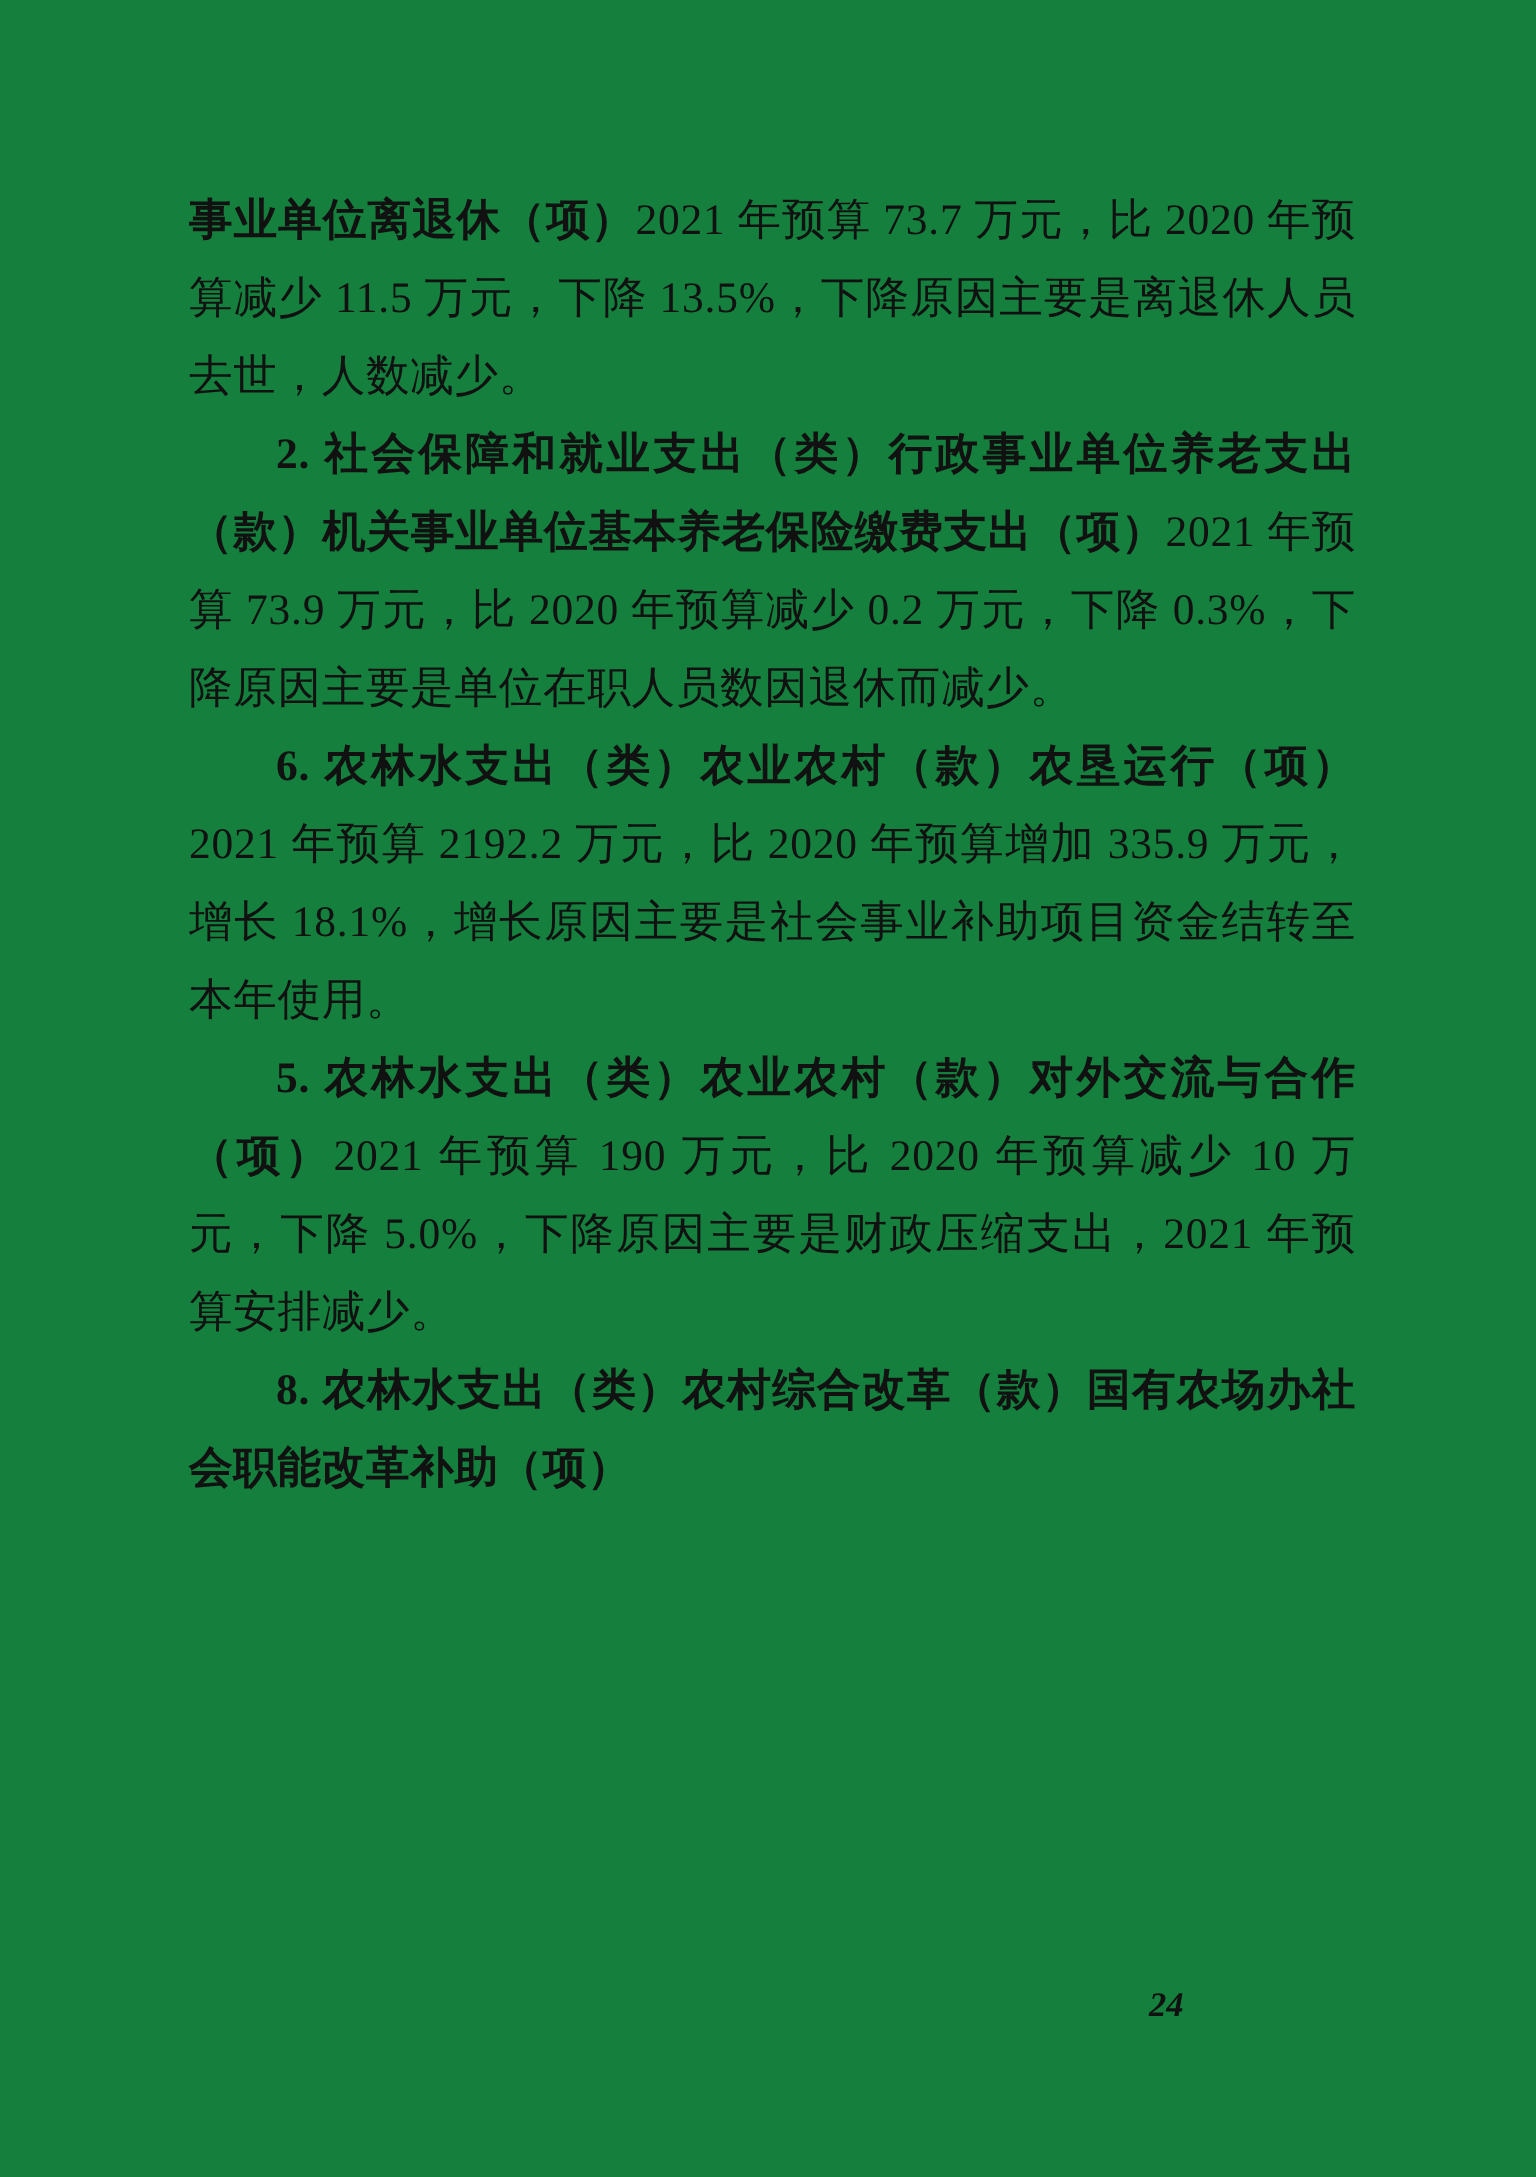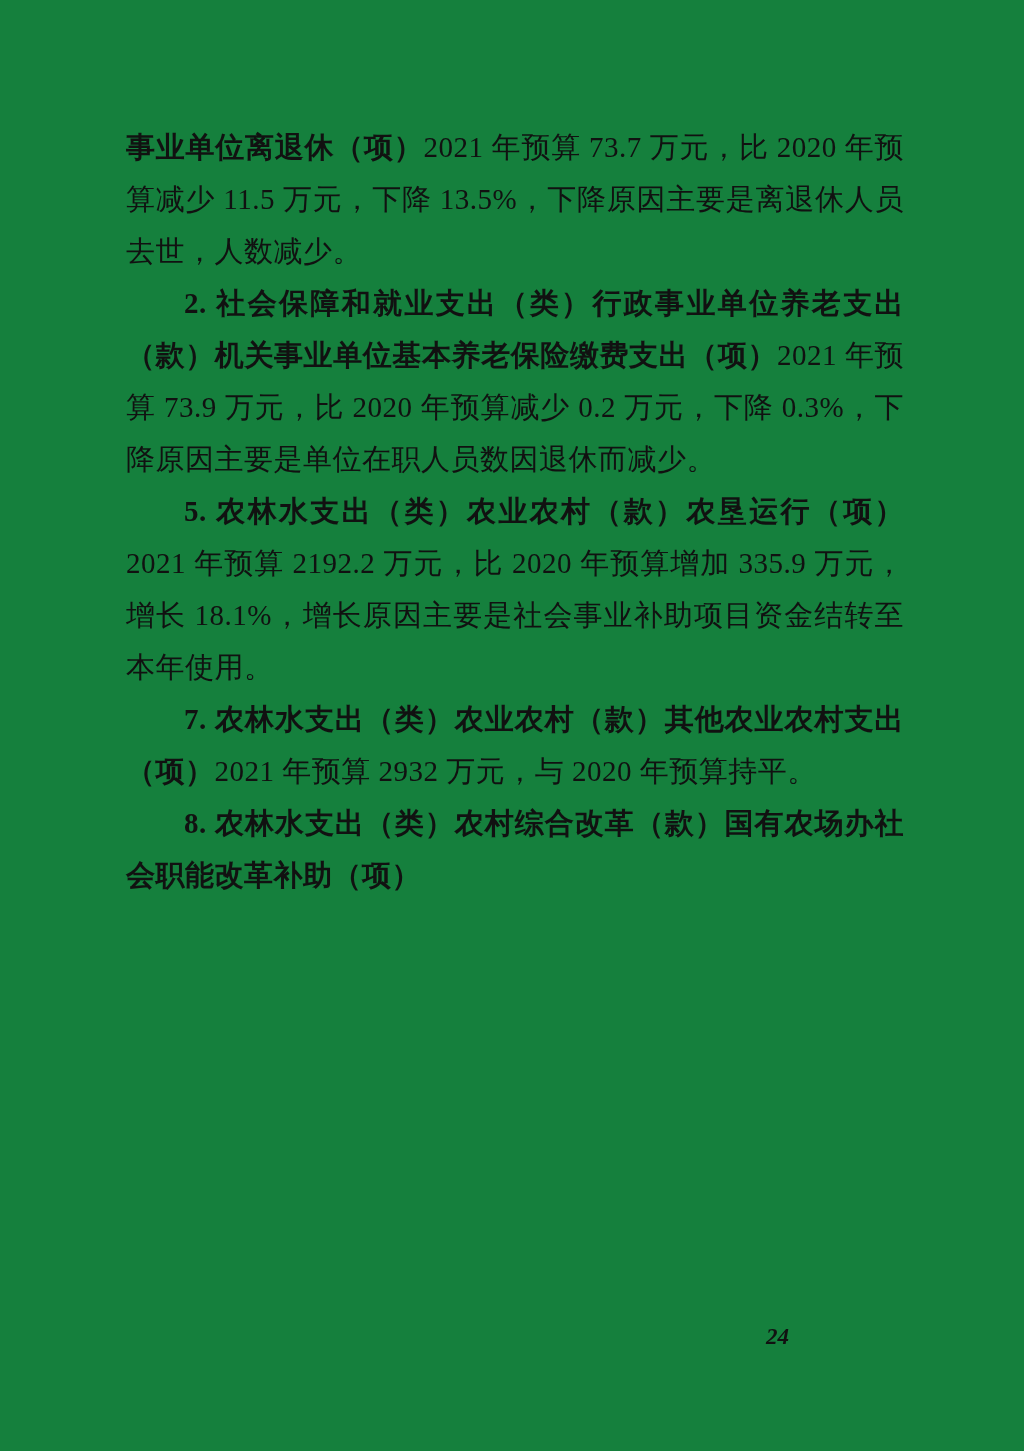--- a/index.html
+++ b/index.html
@@ -50,18 +50,18 @@
     font-style: italic;
   }
 </style>
 </head>
 <body>
 
 <div class="page">
   <div class="content" id="document-body">
       <p><span class="seg-bold">事业单位离退休（项）</span><span class="seg-normal">2021 年预算 73.7 万元，比 2020 年预算减少 11.5 万元，下降 13.5%，下降原因主要是离退休人员去世，人数减少。</span></p>
       <p class="indent"><span class="seg-bold">2. 社会保障和就业支出（类）行政事业单位养老支出（款）机关事业单位基本养老保险缴费支出（项）</span><span class="seg-normal">2021 年预算 73.9 万元，比 2020 年预算减少 0.2 万元，下降 0.3%，下降原因主要是单位在职人员数因退休而减少。</span></p>
-      <p class="indent"><span class="seg-bold">5. 农林水支出（类）农业农村（款）农垦运行（项）</span><span class="seg-normal">2021 年预算 2192.2 万元，比 2020 年预算增加 335.9 万元，增长 18.1%，增长原因主要是社会事业补助项目资金结转至本年使用。</span></p>
-      <p class="indent"><span class="seg-bold">7. 农林水支出（类）农业农村（款）其他农业农村支出（项）</span><span class="seg-normal">2021 年预算 2932 万元，与 2020 年预算持平。</span></p>
+      <p class="indent"><span class="seg-bold">6. 农林水支出（类）农业农村（款）农垦运行（项）</span><span class="seg-normal">2021 年预算 2192.2 万元，比 2020 年预算增加 335.9 万元，增长 18.1%，增长原因主要是社会事业补助项目资金结转至本年使用。</span></p>
+      <p class="indent"><span class="seg-bold">5. 农林水支出（类）农业农村（款）对外交流与合作（项）</span><span class="seg-normal">2021 年预算 190 万元，比 2020 年预算减少 10 万元，下降 5.0%，下降原因主要是财政压缩支出，2021 年预算安排减少。</span></p>
       <p class="indent"><span class="seg-bold">8. 农林水支出（类）农村综合改革（款）国有农场办社会职能改革补助（项）</span></p>
     </div>
   <div class="page-number">24</div>
 </div>
 
 </body></html>

